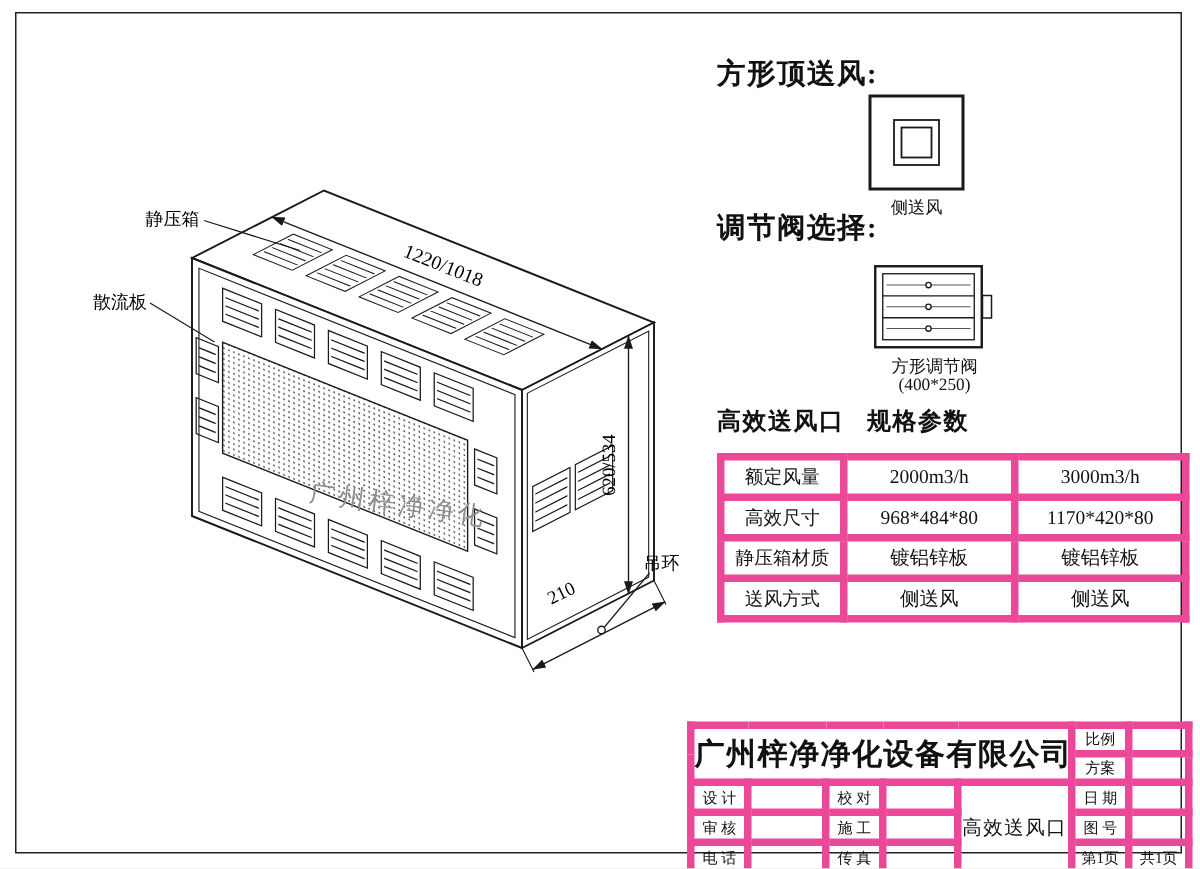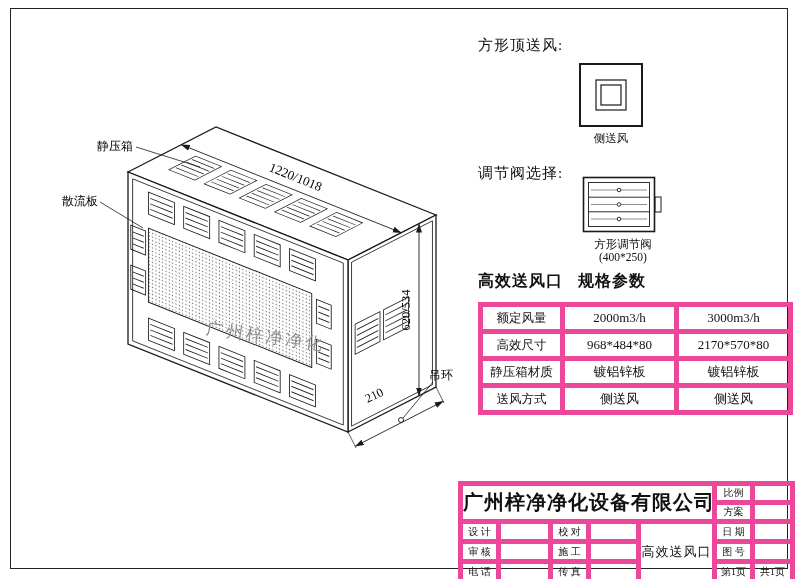--- a/index.html
+++ b/index.html
@@ -6,21 +6,21 @@
   .page{
     position:relative;width:800px;height:579px;background:#fff;
     font-family:"Liberation Serif","DejaVu Serif",serif;color:#111;
     overflow:hidden;
   }
   .frame{
     position:absolute;left:10px;top:8px;width:778px;height:561px;
     border:1.2px solid #222;box-sizing:border-box;
   }
   .abs{position:absolute;}
-  .heading{font-size:15px;font-weight:normal;letter-spacing:1px;}
+  .heading{font-size:19px;font-weight:bold;letter-spacing:1px;}
   .caption{font-size:11.5px;text-align:center;}
   .specs-heading{font-size:16px;font-weight:bold;word-spacing:10px;letter-spacing:1px;text-align:center;}
   table{border-collapse:collapse;table-layout:fixed;}
   td{border:5px solid #ec4899;text-align:center;vertical-align:middle;
      padding:0;overflow:hidden;white-space:nowrap;}
   .specs td{font-size:13px;height:22px;}
   .specs td.lbl{font-size:12.5px;}
   .tb td{font-size:10px;}
   .tb .company{font-size:20px;font-weight:bold;letter-spacing:1px;}
   .tb .dtitle{font-size:13px;letter-spacing:1px;}
@@ -125,21 +125,21 @@
 
   <div class="abs heading" style="left:478px;top:36px">方形顶送风:</div>
 
   <svg class="abs" style="left:578px;top:62px" width="66" height="66" viewBox="0 0 66 66">
     <rect x="2" y="2" width="62" height="62" fill="none" stroke="#1a1a1a" stroke-width="2"></rect>
     <rect x="18" y="18" width="30" height="30" fill="none" stroke="#1a1a1a" stroke-width="1.2"></rect>
     <rect x="23" y="23" width="20" height="20" fill="none" stroke="#1a1a1a" stroke-width="1.2"></rect>
   </svg>
   <div class="abs caption" style="left:576px;width:70px;top:131px">侧送风</div>
 
-  <div class="abs heading" style="left:478px;top:164px">调节阀选择:</div>
+  <div class="abs heading" style="left:478px;top:139px">调节阀选择:</div>
 
   <svg class="abs" style="left:582px;top:176px" width="82" height="58" viewBox="0 0 82 58">
     <rect x="1.5" y="1.5" width="71" height="54" fill="none" stroke="#1a1a1a" stroke-width="1.6"></rect>
     <rect x="6.5" y="6.5" width="61" height="44" fill="none" stroke="#1a1a1a" stroke-width="0.9"></rect>
     <line x1="6.5" y1="21.2" x2="67.5" y2="21.2" stroke="#1a1a1a" stroke-width="0.9"></line>
     <line x1="6.5" y1="35.8" x2="67.5" y2="35.8" stroke="#1a1a1a" stroke-width="0.9"></line>
     <line x1="9" y1="14" x2="65" y2="14" stroke="#1a1a1a" stroke-width="0.5"></line>
     <line x1="9" y1="28.5" x2="65" y2="28.5" stroke="#1a1a1a" stroke-width="0.5"></line>
     <line x1="9" y1="43" x2="65" y2="43" stroke="#1a1a1a" stroke-width="0.5"></line>
     <circle cx="37" cy="14" r="1.8" fill="#fff" stroke="#1a1a1a" stroke-width="0.9"></circle>
@@ -160,21 +160,21 @@
       </colgroup>
     <tbody>
         <tr>
       <td class="lbl">额定风量</td>
       <td>2000m3/h</td>
       <td>3000m3/h</td>
     </tr>
     <tr>
       <td class="lbl">高效尺寸</td>
       <td>968*484*80</td>
-      <td>2170*570*80</td>
+      <td>1170*420*80</td>
     </tr>
     <tr>
       <td class="lbl">静压箱材质</td>
       <td>镀铝锌板</td>
       <td>镀铝锌板</td>
     </tr>
     <tr>
       <td class="lbl">送风方式</td>
       <td>侧送风</td>
       <td>侧送风</td>

